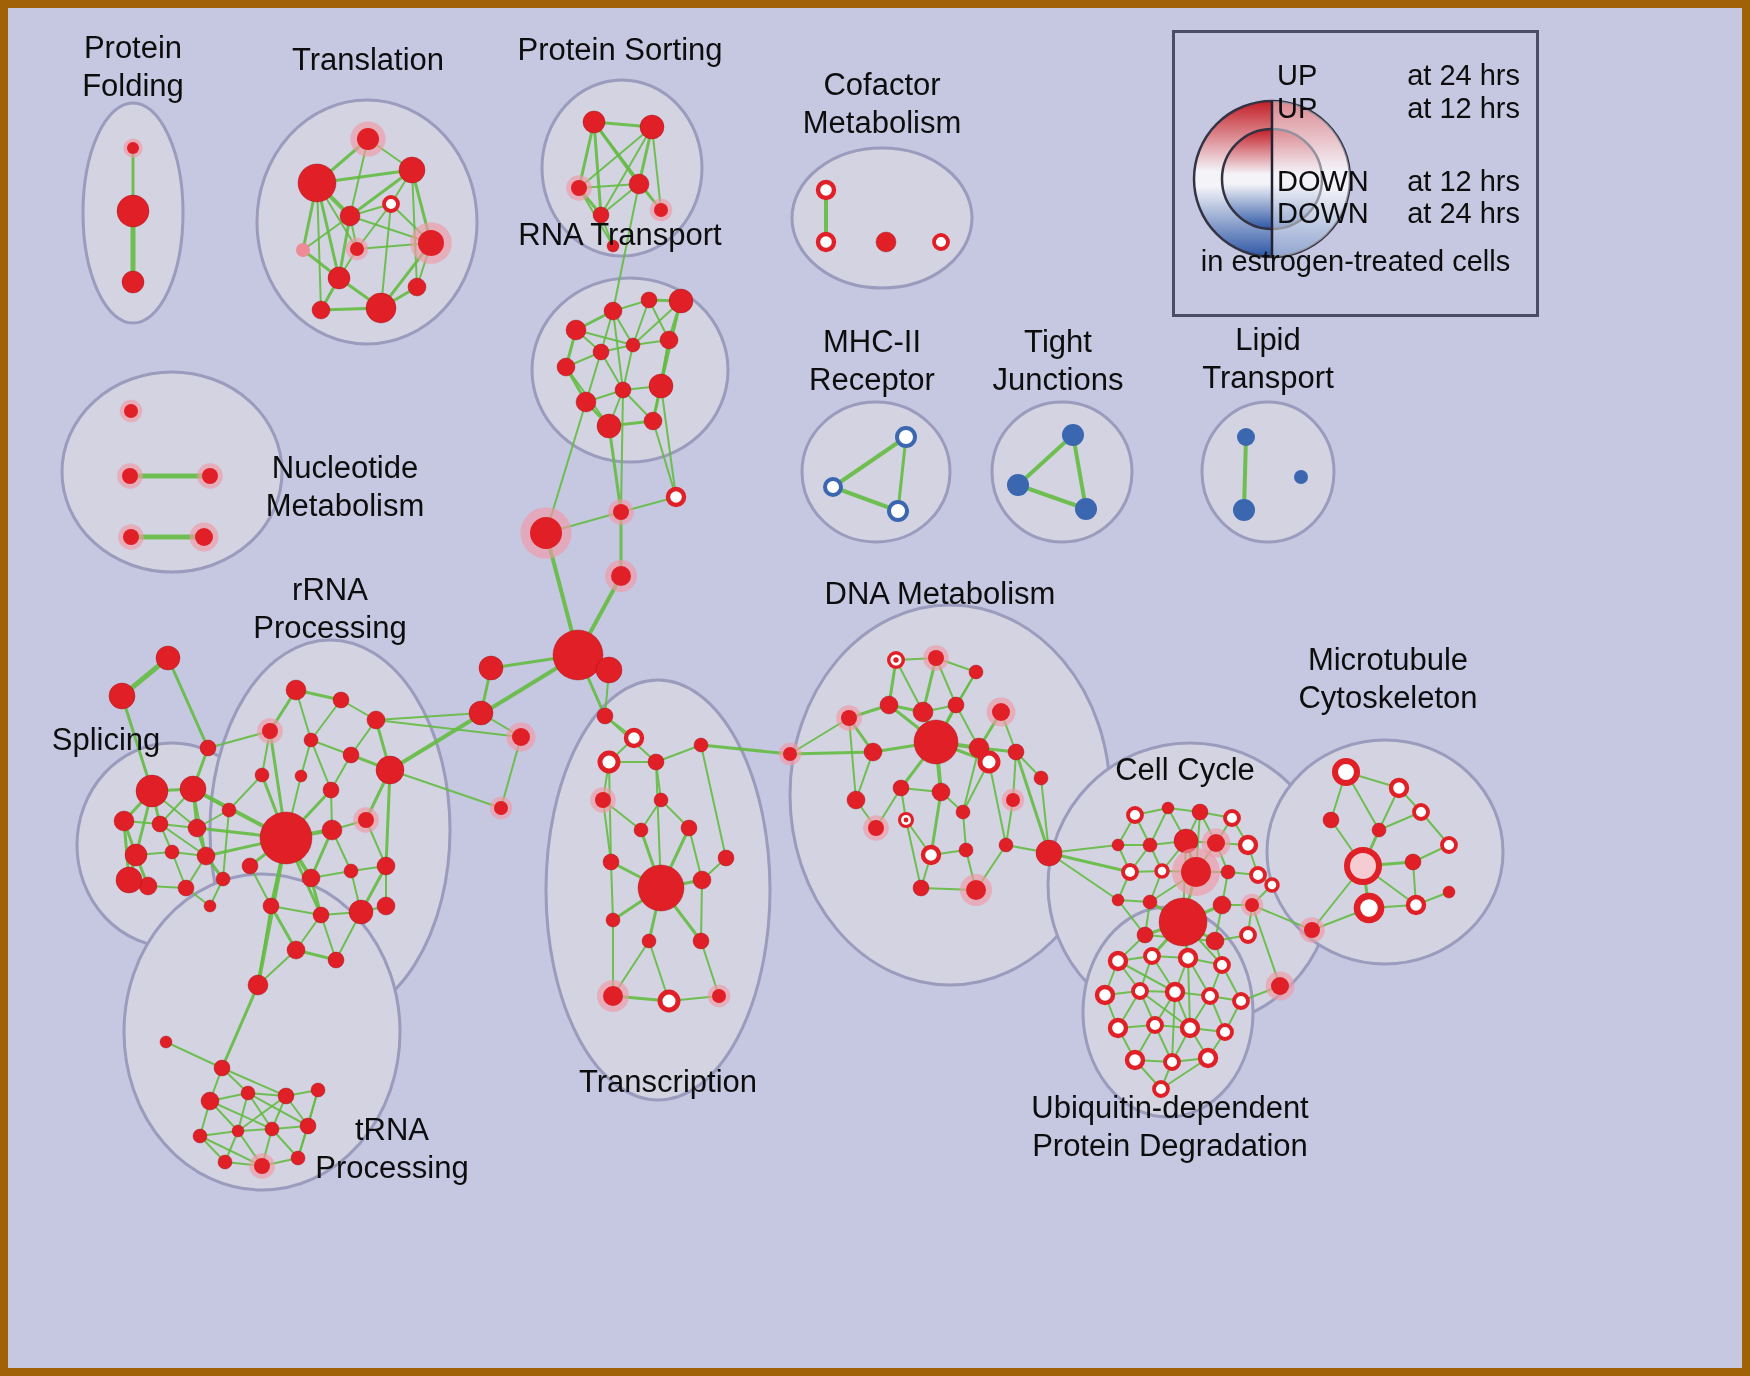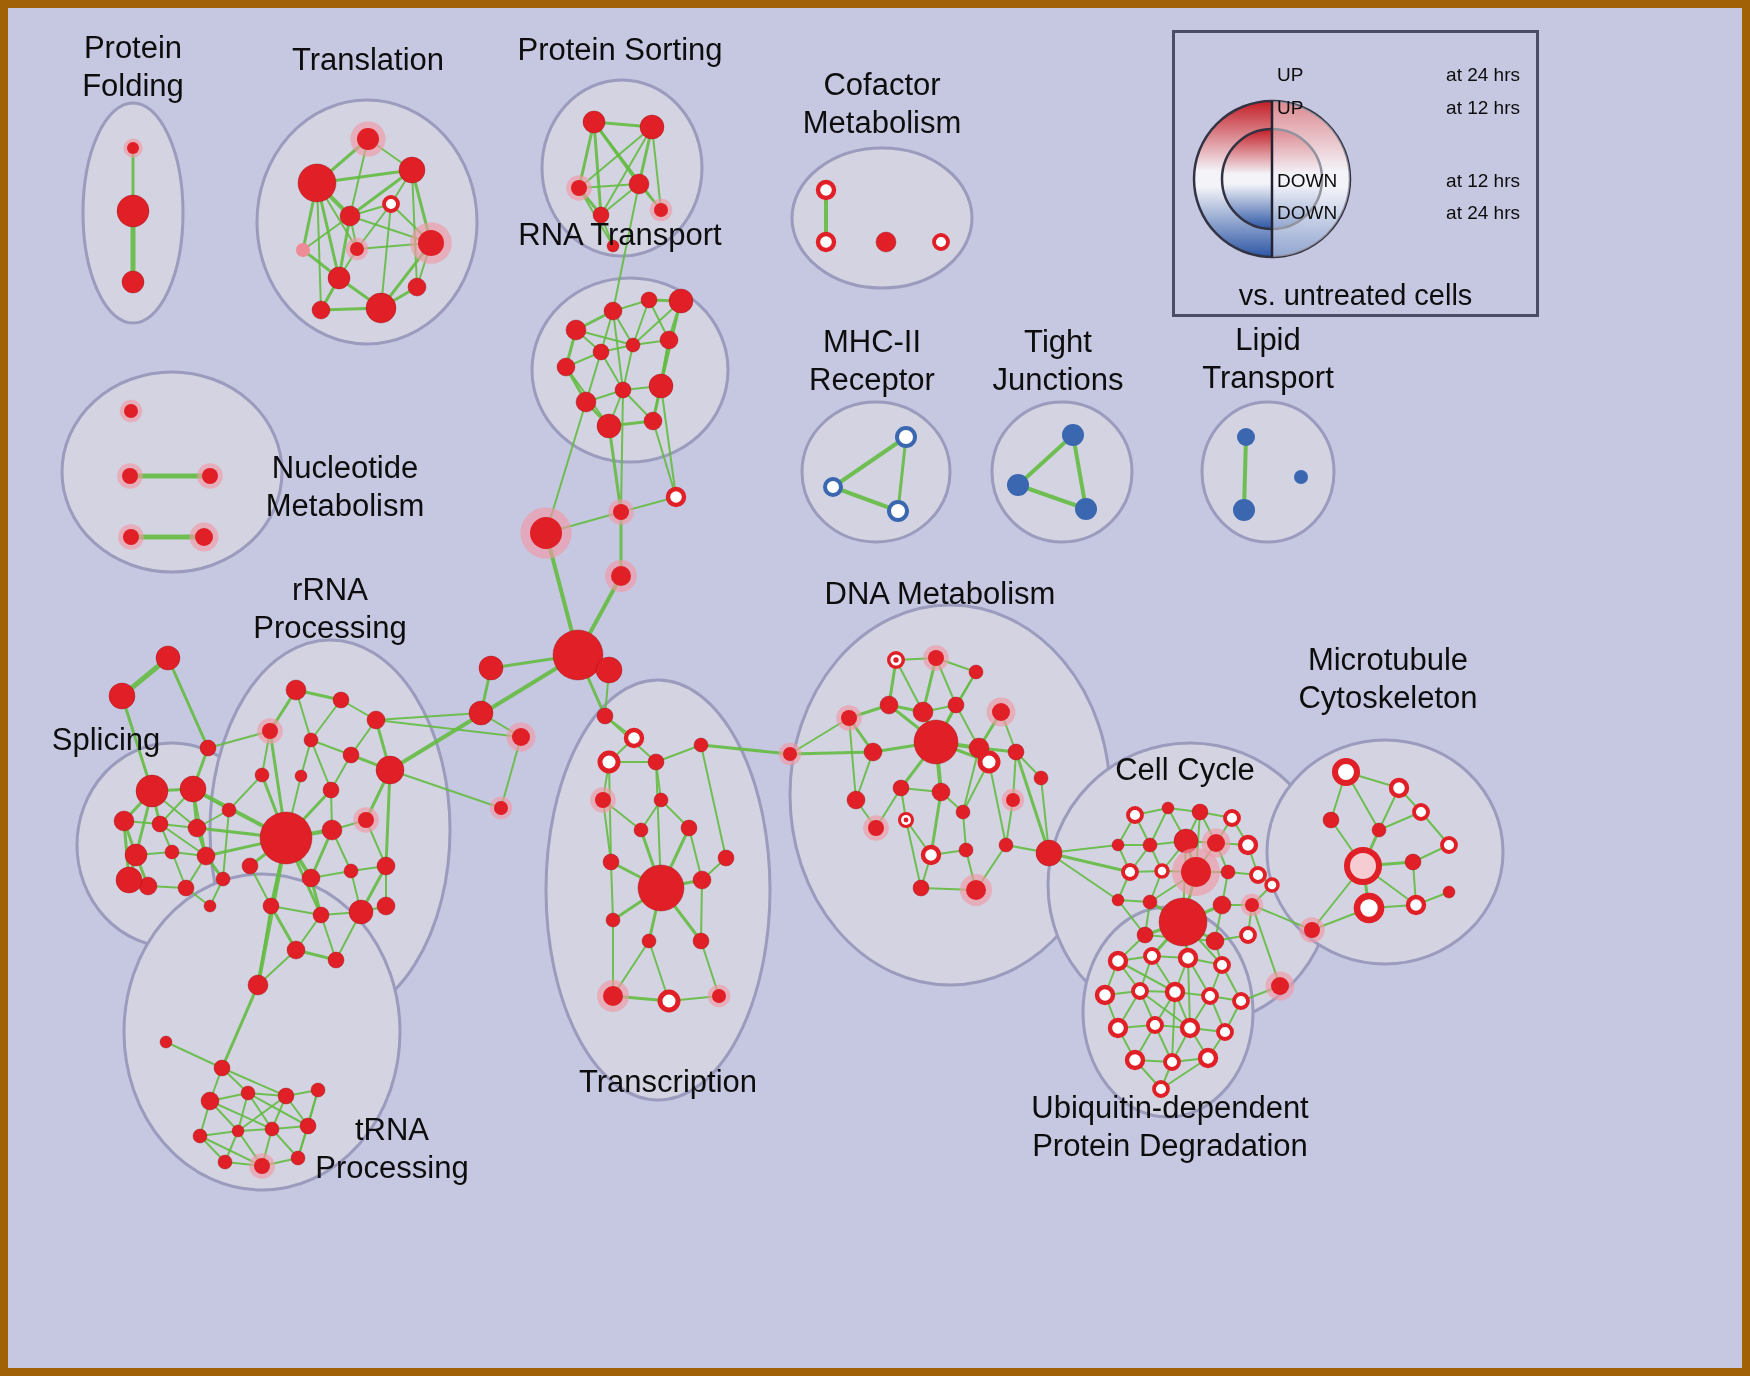--- a/index.html
+++ b/index.html
@@ -25,21 +25,21 @@
     height: 287px;
     background: #c6c7e1;
     border: 3px solid #4c4c68;
     z-index: 5;
   }
   .legend-glyph { position: absolute; left: 4px; top: 10px; }
   .lrow {
     position: absolute;
     left: 0; right: 0;
     height: 34px;
-    font-size: 19px;
+    font-size: 29px;
     color: #0d0d0d;
     line-height: 34px;
   }
   .lrow .dir { position: absolute; left: 102px; }
   .lrow .time { position: absolute; right: 16px; margin-left: 6px; }
   .lfoot {
     position: absolute;
     left: 0; width: 100%;
     text-align: center;
     font-size: 29px;
@@ -1250,16 +1250,16 @@
       <span class="time">at 12 hrs</span>
     </div>
     <div class="lrow" style="top:131px">
       <span class="dir">DOWN</span>
       <span class="time">at 12 hrs</span>
     </div>
     <div class="lrow" style="top:163px">
       <span class="dir">DOWN</span>
       <span class="time">at 24 hrs</span>
     </div>
-    <div class="lfoot" style="top:245px">vs. untreated cells</div>
+    <div class="lfoot" style="top:211px">in estrogen-treated cells</div>
   </div>
 
 </div>
 
 </body></html>

